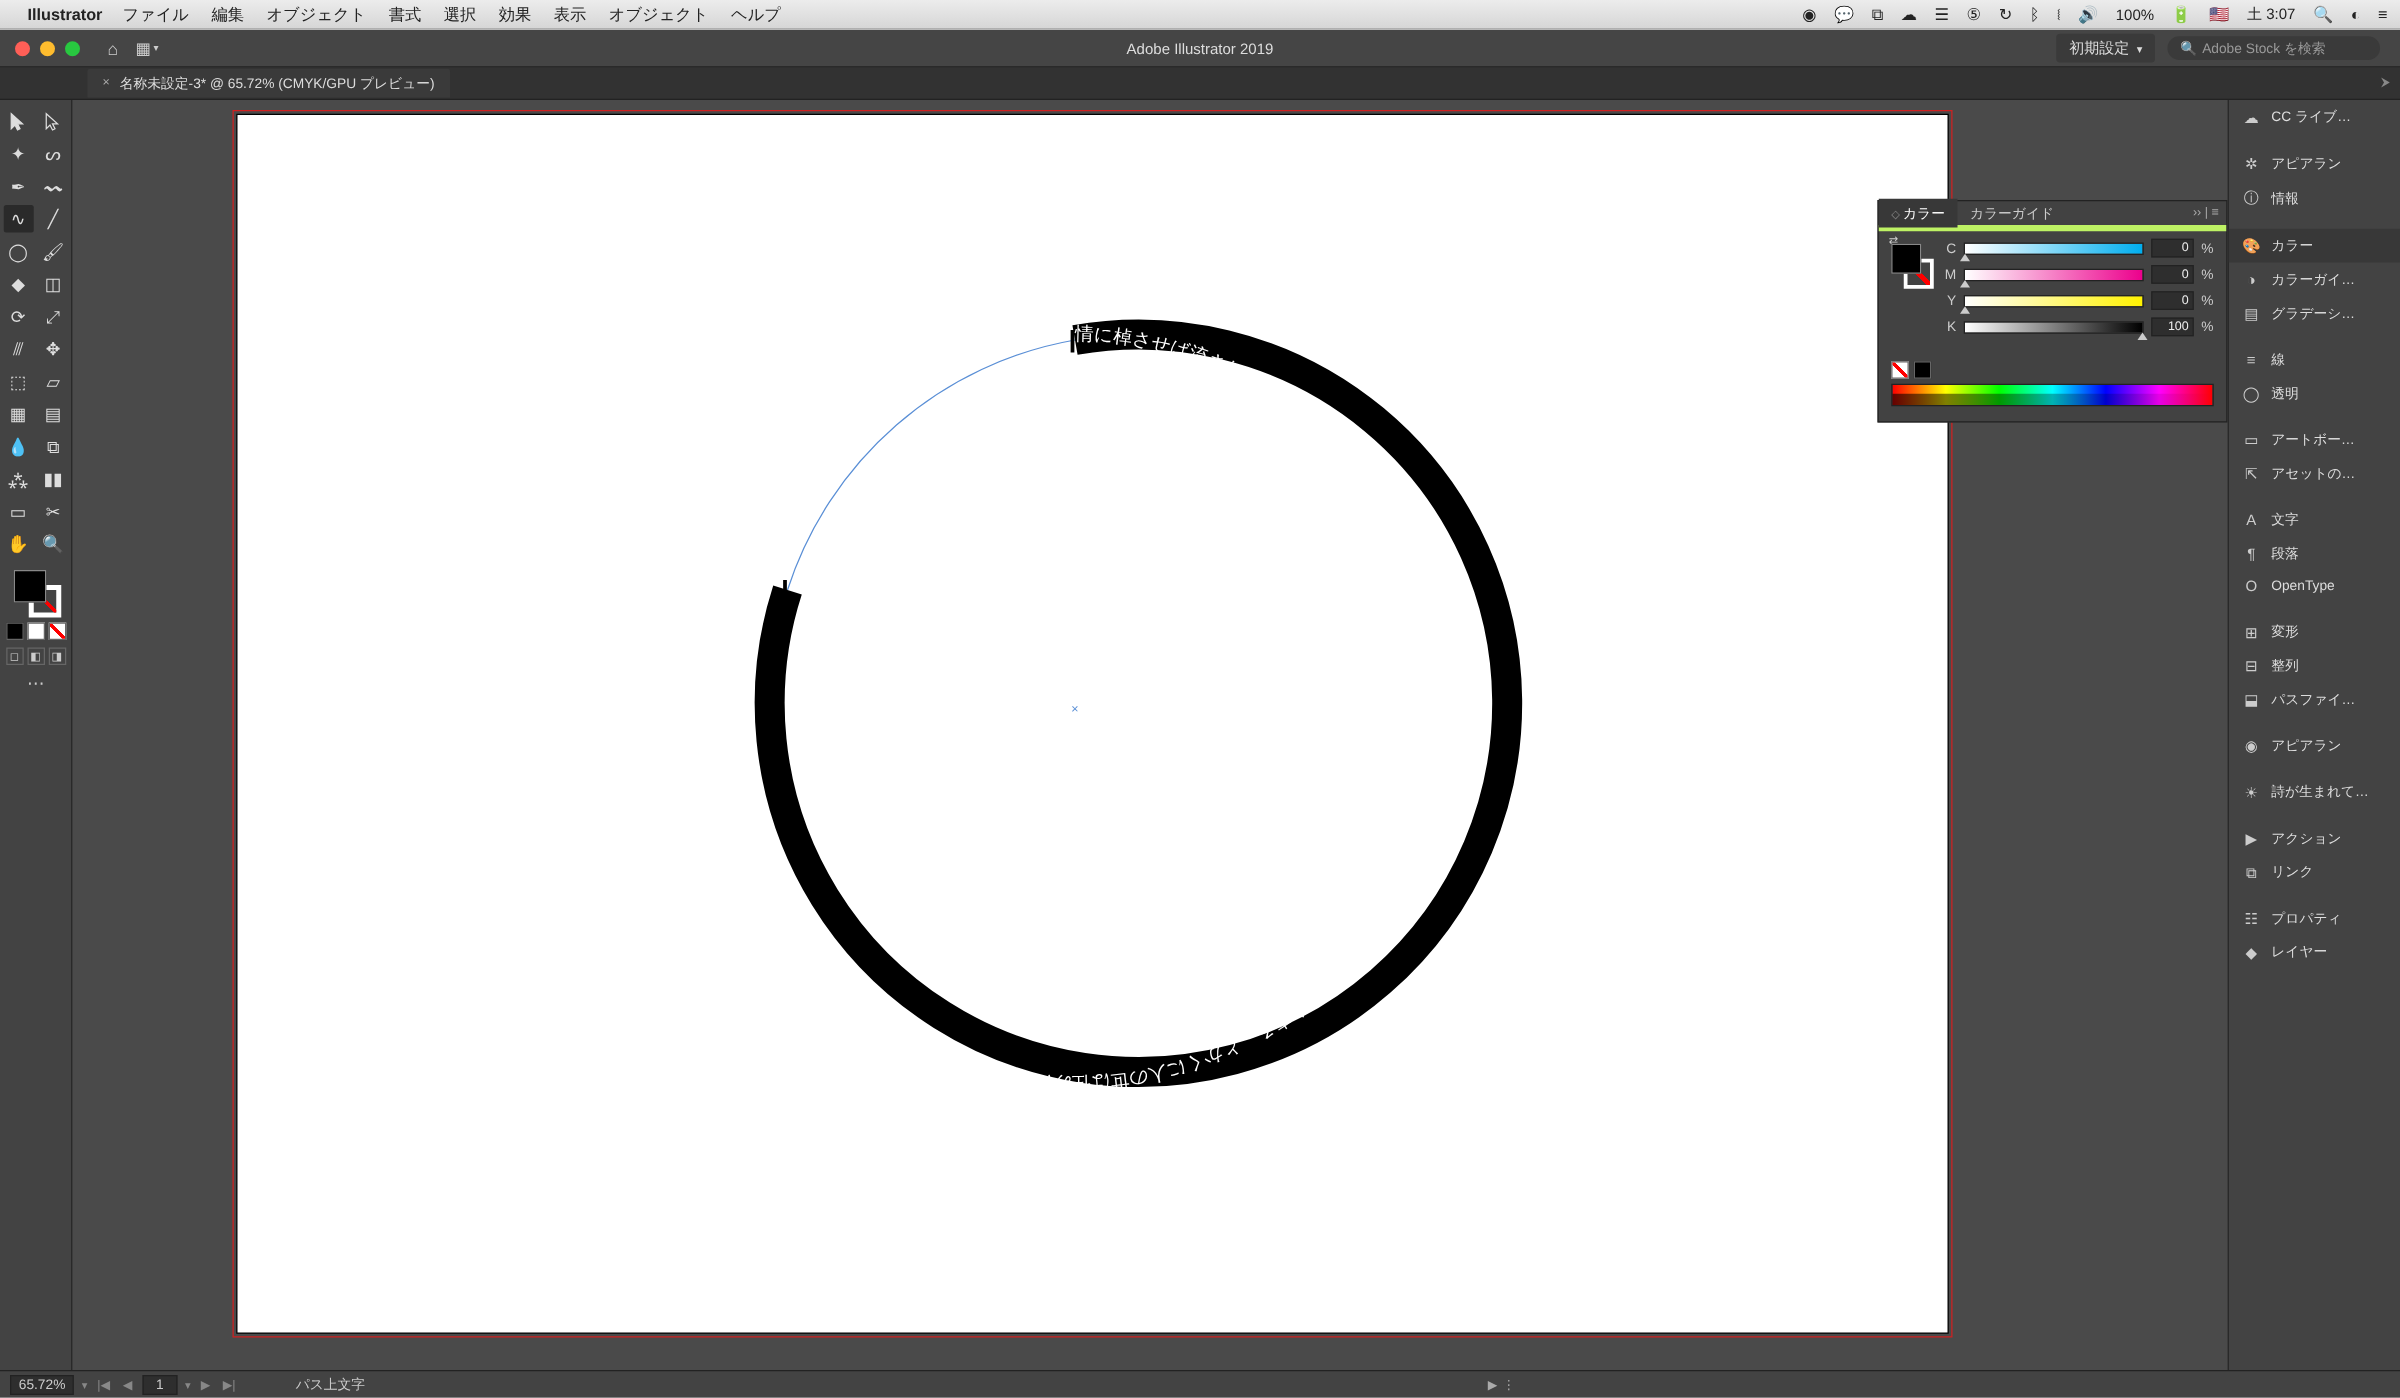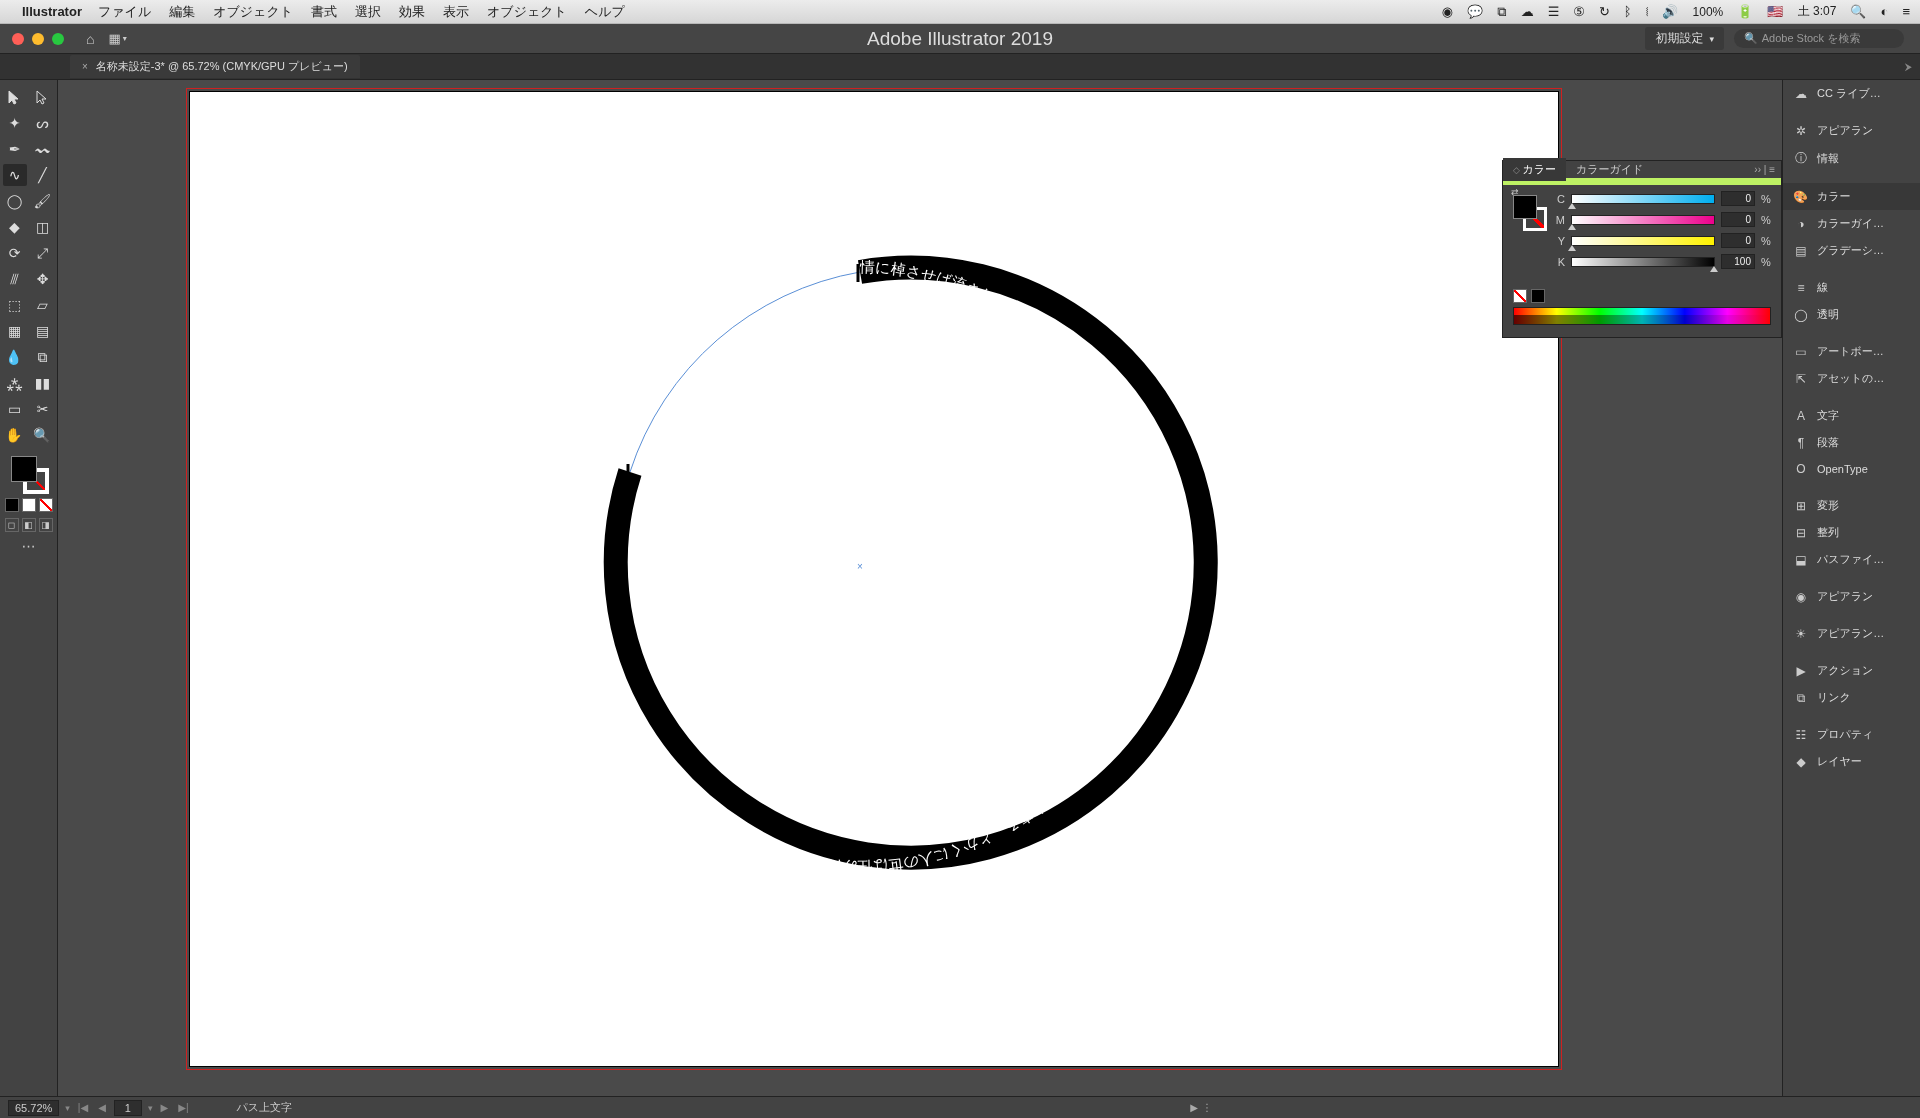--- a/index.html
+++ b/index.html
@@ -16,21 +16,21 @@
 
 
 .app-titlebar { height: 30px; background: #454545; display: flex; align-items: center; position: relative; border-bottom: 1px solid #222; }
 .traffic-lights { display: flex; gap: 8px; padding: 0 12px; }
 .traffic-lights .dot { width: 12px; height: 12px; border-radius: 50%; }
 .dot.red { background: #ff5f57; }
 .dot.yellow { background: #febc2e; }
 .dot.green { background: #28c840; }
 .home-icon { color: #ccc; margin-left: 10px; font-size: 14px; }
 .arrange-icon { color: #ccc; margin-left: 14px; font-size: 13px; display: flex; align-items: center; gap: 2px; }
-.app-title { position: absolute; left: 50%; transform: translateX(-50%); color: #ddd; font-size: 19px; }
+.app-title { position: absolute; left: 50%; transform: translateX(-50%); color: #ddd; font-size: 12px; }
 .app-right { margin-left: auto; display: flex; align-items: center; gap: 10px; padding-right: 16px; }
 .workspace-dd { color: #ddd; font-size: 12px; background: #3a3a3a; padding: 3px 10px; border-radius: 3px; display: flex; align-items: center; gap: 6px; }
 .search-box { background: #3a3a3a; border-radius: 12px; padding: 2px 10px; color: #999; font-size: 11px; display: flex; align-items: center; gap: 4px; width: 170px; }
 
 
 .tab-bar { height: 26px; background: #323232; display: flex; align-items: center; padding-left: 70px; border-bottom: 1px solid #222; }
 .doc-tab { background: #3a3a3a; color: #ddd; font-size: 11px; padding: 4px 12px; display: flex; align-items: center; gap: 8px; border-radius: 2px 2px 0 0; }
 .doc-tab .tab-close { color: #aaa; font-size: 10px; }
 .tab-bar .collapse { color: #888; font-size: 10px; margin-left: auto; margin-right: 8px; }
 
@@ -65,21 +65,21 @@
 .art-svg { position: absolute; left: 0; top: 0; }
 
 
 .right-dock { width: 138px; background: #434343; border-left: 1px solid #222; display: flex; flex-direction: column; }
 .dock-item { display: flex; align-items: center; gap: 8px; padding: 6px 10px; color: #ddd; font-size: 11px; cursor: pointer; }
 .dock-item .di-icon { width: 16px; text-align: center; font-size: 12px; color: #ccc; }
 .dock-sep { height: 10px; }
 
 
 .color-panel { position: absolute; right: 138px; top: 160px; width: 280px; background: #424242; border: 1px solid #222; font-size: 11px; color: #ccc; }
-.cp-header { display: flex; align-items: center; height: 24px; border-bottom: 7px solid #bef264; }
+.cp-header { display: flex; align-items: center; height: 24px; border-bottom: 5px solid #bef264; }
 .cp-tab { padding: 4px 10px; cursor: pointer; }
 .cp-tab.active { color: #fff; background: #383838; }
 .cp-header .cp-right { margin-left: auto; display: flex; gap: 6px; padding-right: 6px; color: #aaa; font-size: 10px; }
 .cp-body { padding: 6px 8px; }
 .cp-swatch-area { float: left; width: 38px; position: relative; height: 94px; }
 .cp-fill { position: absolute; width: 24px; height: 24px; background: #000; border: 1px solid #888; left: 2px; top: 4px; }
 .cp-stroke { position: absolute; width: 24px; height: 24px; border: 3px solid #fff; right: 2px; top: 16px; }
 .cp-stroke::after { content:""; position:absolute; inset:0; background: linear-gradient(45deg, transparent 42%, red 42%, red 58%, transparent 58%); }
 .cp-swap { position: absolute; left: 0; top: -4px; font-size: 9px; color: #ccc; }
 .cp-sliders { margin-left: 42px; }
@@ -328,21 +328,21 @@
         <span>パスファイ…</span>
       </div>
     <div class="dock-sep"></div>
     <div class="dock-item">
         <span class="di-icon">◉</span>
         <span>アピアラン</span>
       </div>
     <div class="dock-sep"></div>
     <div class="dock-item">
         <span class="di-icon">☀</span>
-        <span>アピアラン…</span>
+        <span>詩が生まれて…</span>
       </div>
     <div class="dock-sep"></div>
     <div class="dock-item">
         <span class="di-icon">▶</span>
         <span>アクション</span>
       </div>
     <div class="dock-item">
         <span class="di-icon">⧉</span>
         <span>リンク</span>
       </div>

